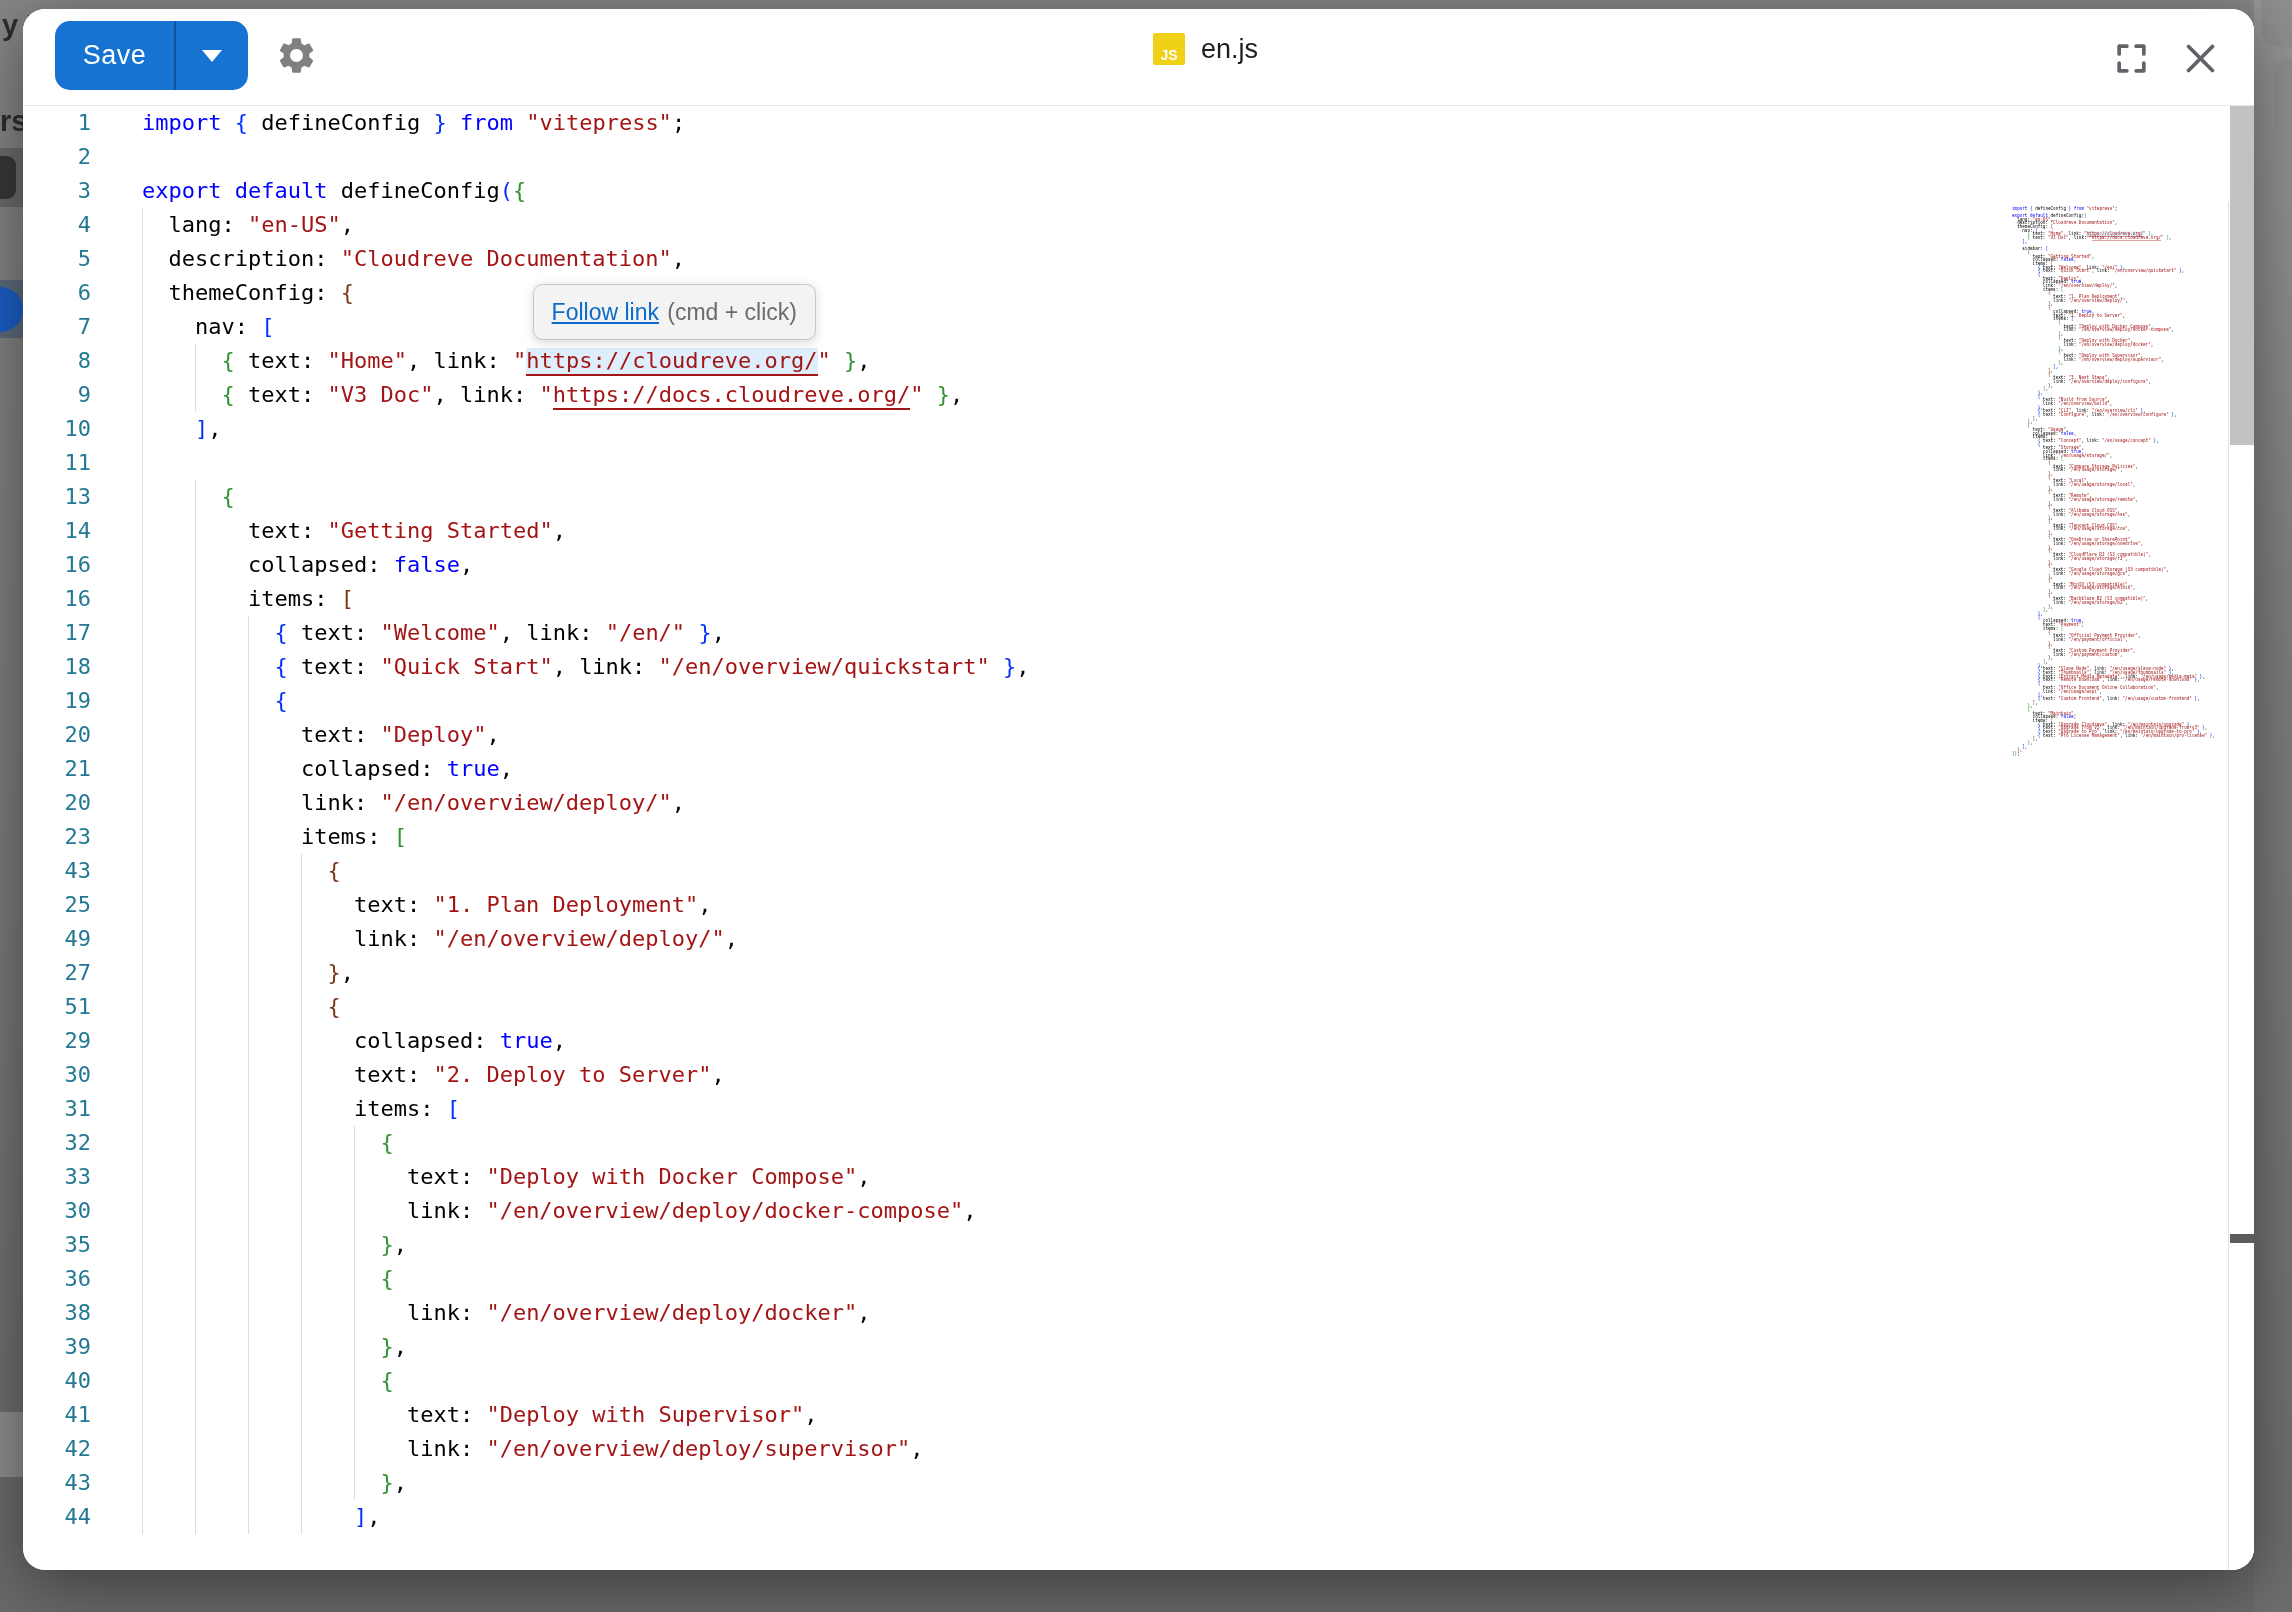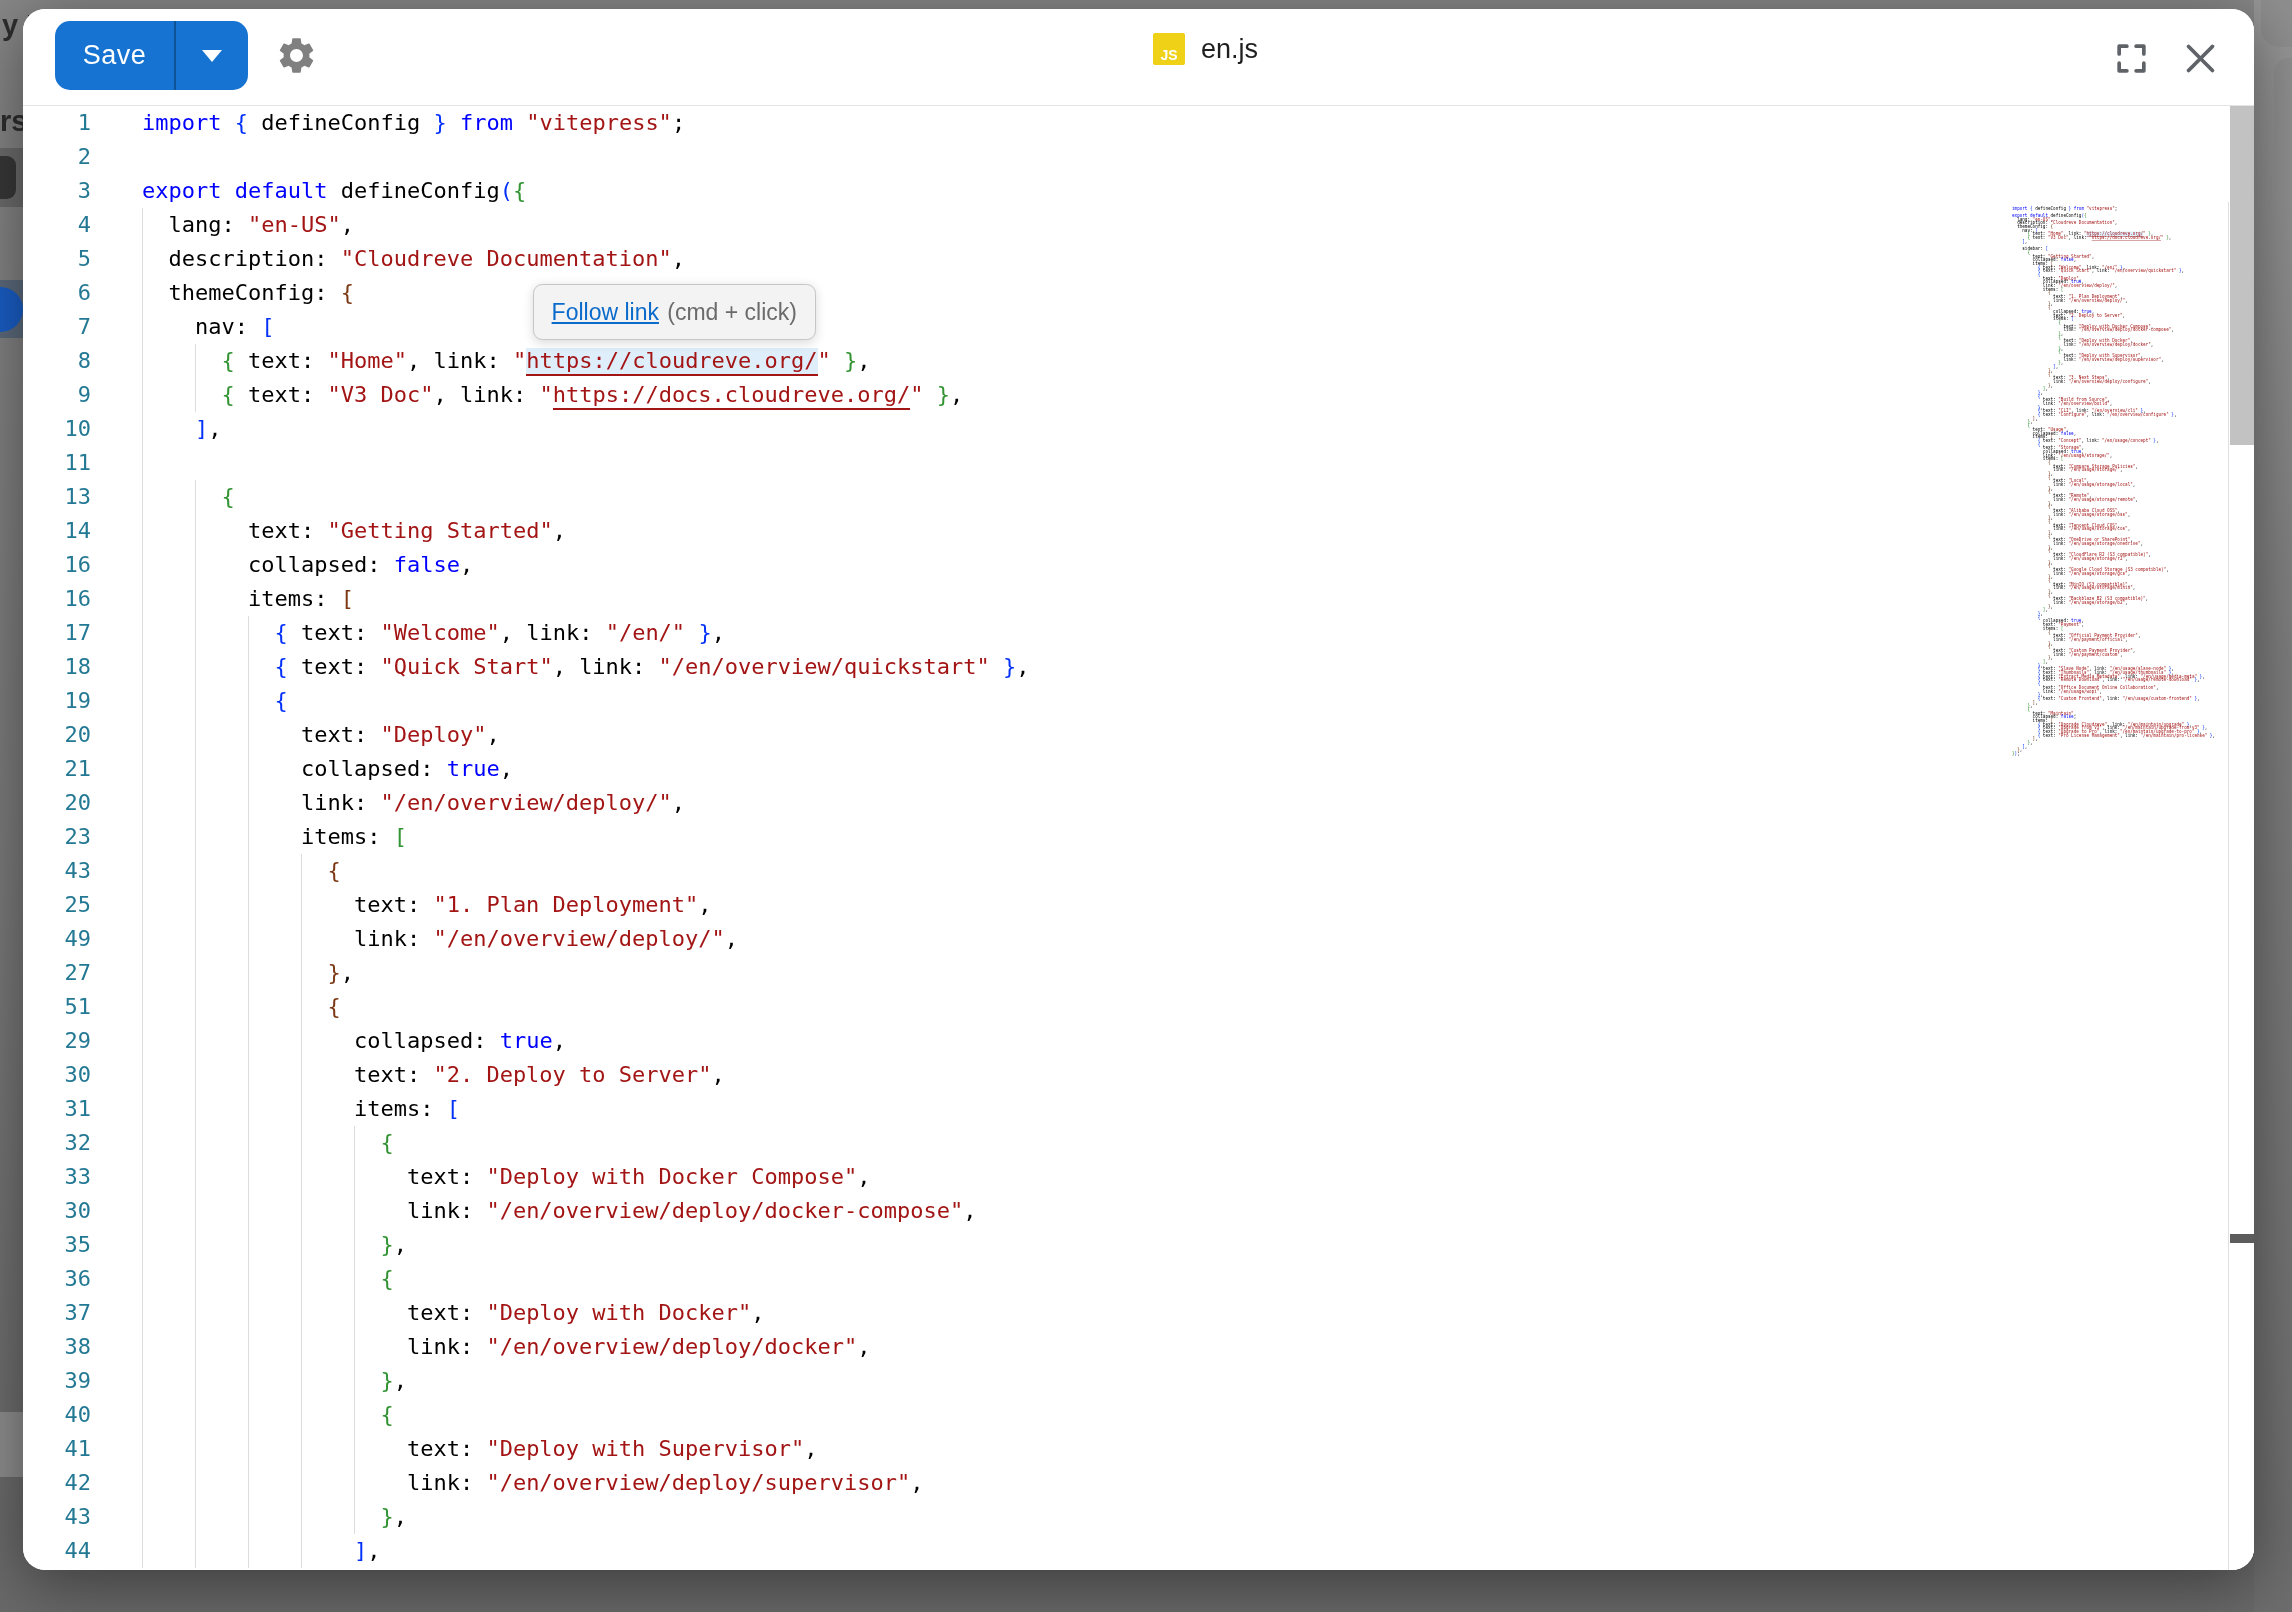--- a/index.html
+++ b/index.html
@@ -247,24 +247,20 @@
         </div>
         <div class="row">
           <span class="ln">35</span>
           <span class="lc"><i class="g" style="left:calc(51px + 0ch)"></i><i class="g" style="left:calc(51px + 4ch)"></i><i class="g" style="left:calc(51px + 8ch)"></i><i class="g" style="left:calc(51px + 12ch)"></i><i class="g" style="left:calc(51px + 16ch)"></i>                  <span style="color:#319331">}</span>,</span>
         </div>
         <div class="row">
           <span class="ln">36</span>
           <span class="lc"><i class="g" style="left:calc(51px + 0ch)"></i><i class="g" style="left:calc(51px + 4ch)"></i><i class="g" style="left:calc(51px + 8ch)"></i><i class="g" style="left:calc(51px + 12ch)"></i><i class="g" style="left:calc(51px + 16ch)"></i>                  <span style="color:#319331">{</span></span>
         </div>
         <div class="row">
-          <span class="ln">37</span>
-          <span class="lc"><i class="g" style="left:calc(51px + 0ch)"></i><i class="g" style="left:calc(51px + 4ch)"></i><i class="g" style="left:calc(51px + 8ch)"></i><i class="g" style="left:calc(51px + 12ch)"></i><i class="g" style="left:calc(51px + 16ch)"></i>                    <span class="id">text</span>: <span class="str">"Deploy with Docker"</span>,</span>
-        </div>
-        <div class="row">
           <span class="ln">38</span>
           <span class="lc"><i class="g" style="left:calc(51px + 0ch)"></i><i class="g" style="left:calc(51px + 4ch)"></i><i class="g" style="left:calc(51px + 8ch)"></i><i class="g" style="left:calc(51px + 12ch)"></i><i class="g" style="left:calc(51px + 16ch)"></i>                    <span class="id">link</span>: <span class="str">"/en/overview/deploy/docker"</span>,</span>
         </div>
         <div class="row">
           <span class="ln">39</span>
           <span class="lc"><i class="g" style="left:calc(51px + 0ch)"></i><i class="g" style="left:calc(51px + 4ch)"></i><i class="g" style="left:calc(51px + 8ch)"></i><i class="g" style="left:calc(51px + 12ch)"></i><i class="g" style="left:calc(51px + 16ch)"></i>                  <span style="color:#319331">}</span>,</span>
         </div>
         <div class="row">
           <span class="ln">40</span>
           <span class="lc"><i class="g" style="left:calc(51px + 0ch)"></i><i class="g" style="left:calc(51px + 4ch)"></i><i class="g" style="left:calc(51px + 8ch)"></i><i class="g" style="left:calc(51px + 12ch)"></i><i class="g" style="left:calc(51px + 16ch)"></i>                  <span style="color:#319331">{</span></span>

